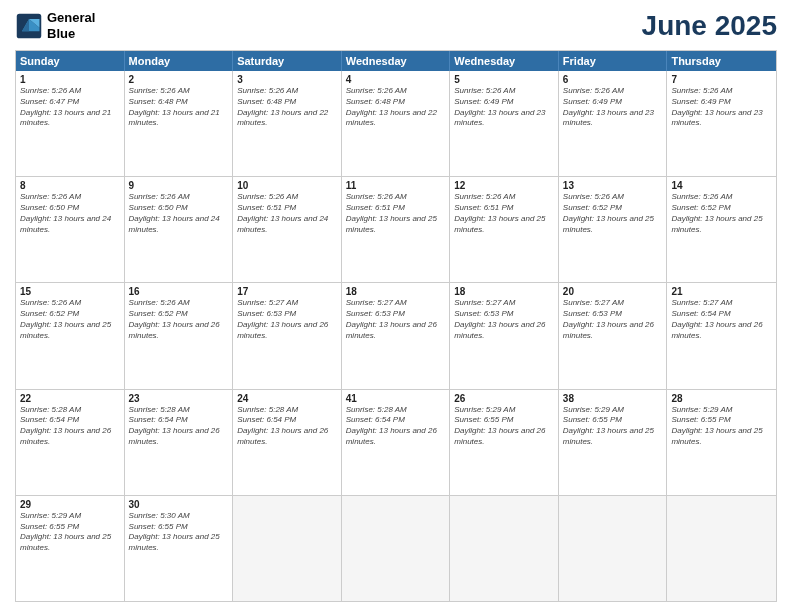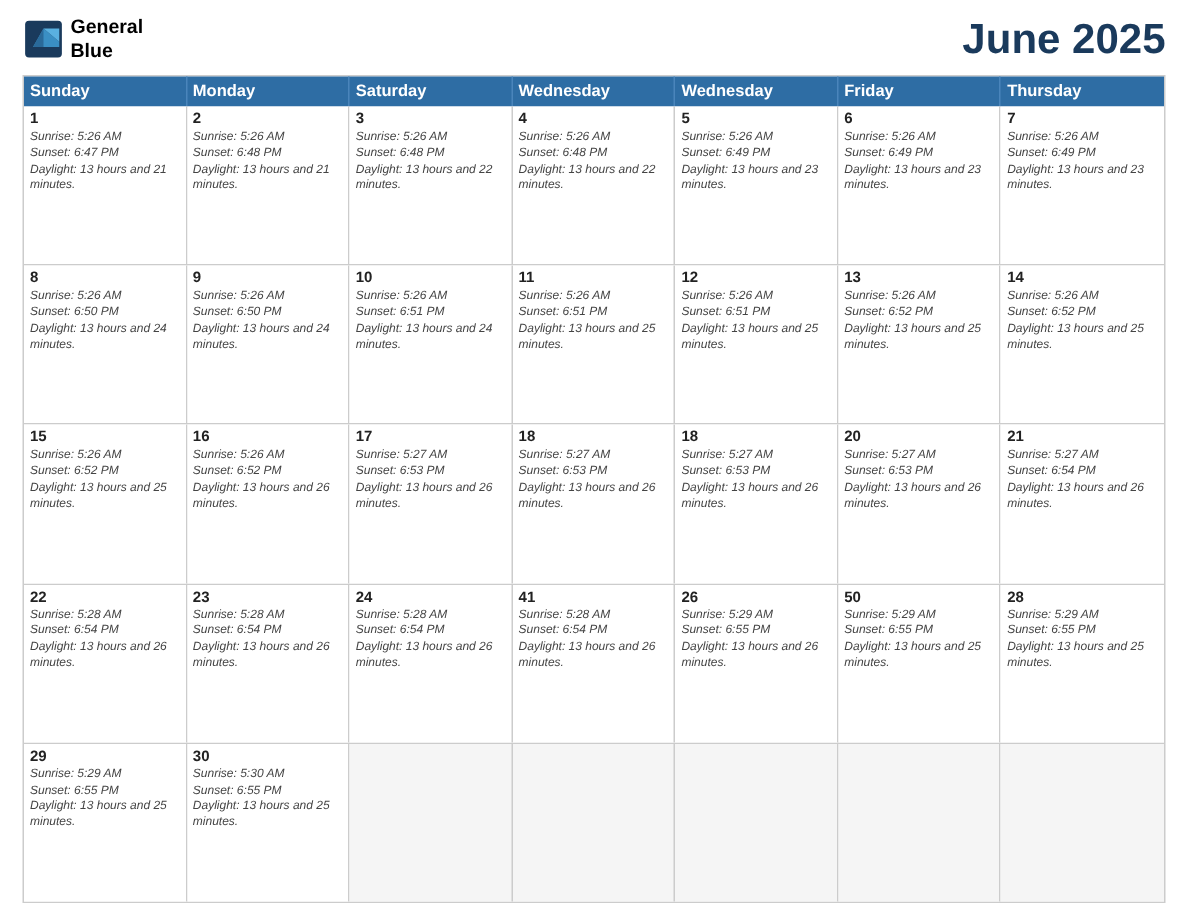--- a/index.html
+++ b/index.html
@@ -245,21 +245,21 @@
           </div>
           <div class="cal-cell">
             <span class="day-num">41</span>
       <div class="day-info">Sunrise: 5:28 AM<br>Sunset: 6:54 PM<br>Daylight: 13 hours and 26 minutes.</div>
           </div>
           <div class="cal-cell">
             <span class="day-num">26</span>
       <div class="day-info">Sunrise: 5:29 AM<br>Sunset: 6:55 PM<br>Daylight: 13 hours and 26 minutes.</div>
           </div>
           <div class="cal-cell">
-            <span class="day-num">50</span>
+            <span class="day-num">38</span>
       <div class="day-info">Sunrise: 5:29 AM<br>Sunset: 6:55 PM<br>Daylight: 13 hours and 25 minutes.</div>
           </div>
           <div class="cal-cell">
             <span class="day-num">28</span>
       <div class="day-info">Sunrise: 5:29 AM<br>Sunset: 6:55 PM<br>Daylight: 13 hours and 25 minutes.</div>
           </div>
         </div>
         <div class="cal-week">
           <div class="cal-cell">
             <span class="day-num">29</span>

